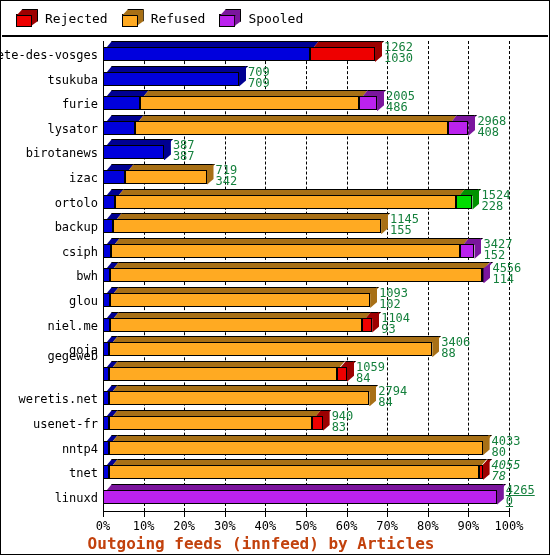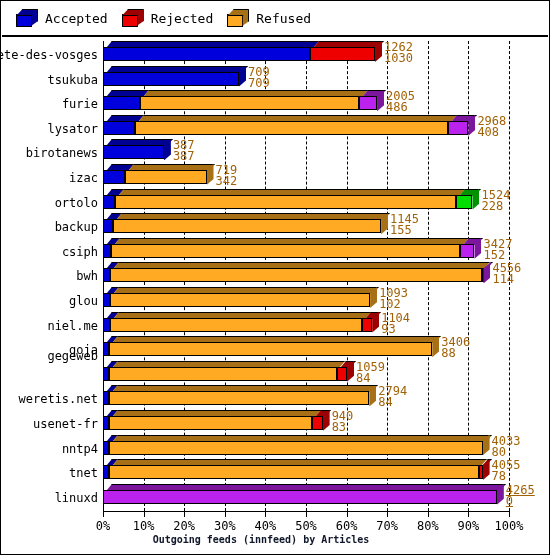--- a/index.html
+++ b/index.html
@@ -21,59 +21,59 @@
   
   #plot{position:absolute;left:1px;top:37px;width:546px;height:514px;}
   #ylabels{position:absolute;left:0;top:0;width:100px;height:470px;}
   .ylab{position:absolute;right:4px;font-size:12px;color:#000;white-space:nowrap;text-align:right;line-height:12px;}
   #axisbox{position:absolute;left:101px;top:3px;width:406px;height:470px;}
   .gridline{position:absolute;top:0;bottom:0;width:0;border-left:1px dashed #000;}
   .gridsolid{position:absolute;top:0;bottom:0;width:0;border-left:1px solid #000;}
   #xaxis{position:absolute;left:101px;top:473px;width:406px;height:1px;background:#000;}
   .tick{position:absolute;top:473px;width:1px;height:6px;background:#000;}
   .xlab{position:absolute;top:481px;font-size:12px;color:#000;transform:translateX(-50%);white-space:nowrap;}
-  #xtitle{position:absolute;left:0;top:496px;width:518px;text-align:center;font-size:10px;font-weight:bold;color:#0f172a;}
+  #xtitle{position:absolute;left:0;top:496px;width:518px;text-align:center;font-size:16px;font-weight:bold;color:#c2410c;}
 
   
   .row{position:absolute;left:0;height:25px;}
   .seg{position:absolute;top:6px;height:14px;border:1px solid #000;box-sizing:border-box;}
   .segtop{position:absolute;top:0px;height:7px;border-top:1px solid #000;border-bottom:0;box-sizing:border-box;}
   .capside{position:absolute;top:0px;width:7px;height:21px;border:1px solid #000;box-sizing:border-box;}
-  .vals{position:absolute;font-size:12px;color:#a16207;line-height:11px;white-space:nowrap;}
+  .vals{position:absolute;font-size:12px;color:#15803d;line-height:11px;white-space:nowrap;}
   .vals div{height:11px;}
 </style>
 </head>
 <body>
 
 <div id="chart">
 
   <div id="legend">
-      <div class="leg-item">
-        <span class="leg-cube">
-          <span class="face" style="background:#0000dd"></span>
-          <span class="sideq" style="background:#000092"></span>
-          <span class="topq" style="background:#000092"></span>
-        </span>
-        <span class="leg-label">Accepted</span>
-      </div>
       <div class="leg-item">
         <span class="leg-cube">
           <span class="face" style="background:#ee0000"></span>
           <span class="sideq" style="background:#9d0000"></span>
           <span class="topq" style="background:#9d0000"></span>
         </span>
         <span class="leg-label">Rejected</span>
       </div>
       <div class="leg-item">
         <span class="leg-cube">
           <span class="face" style="background:#ffaa22"></span>
           <span class="sideq" style="background:#a87016"></span>
           <span class="topq" style="background:#a87016"></span>
         </span>
         <span class="leg-label">Refused</span>
+      </div>
+      <div class="leg-item">
+        <span class="leg-cube">
+          <span class="face" style="background:#bb22ee"></span>
+          <span class="sideq" style="background:#7b169d"></span>
+          <span class="topq" style="background:#7b169d"></span>
+        </span>
+        <span class="leg-label">Spooled</span>
       </div>
     </div>
 
   <div id="plot">
     <div id="ylabels">
         <div class="ylab" style="top: 11px;">bete-des-vosges</div>
         <div class="ylab" style="top: 35.6px;">tsukuba</div>
         <div class="ylab" style="top: 60.2px;">furie</div>
         <div class="ylab" style="top: 84.8px;">lysator</div>
         <div class="ylab" style="top: 109.4px;">birotanews</div>
@@ -332,21 +332,21 @@
       </div>
       <div class="row" style="left: 101px; top: 421.2px; width: 406px;">
         <div class="segtop" style="left: 6px; width: 6.09px; background: rgb(0, 0, 146); transform: skewX(-40deg);"></div>
         <div class="seg" style="left: 0px; width: 6.09px; background: rgb(0, 0, 221);"></div>
         <div class="segtop" style="left: 12.09px; width: 369.46px; background: rgb(168, 112, 22); transform: skewX(-40deg);"></div>
         <div class="seg" style="left: 6.09px; width: 369.46px; background: rgb(255, 170, 34);"></div>
         <div class="segtop" style="left: 381.55px; width: 4.06px; background: rgb(157, 0, 0); transform: skewX(-40deg);"></div>
         <div class="seg" style="left: 375.55px; width: 4.06px; background: rgb(238, 0, 0);"></div>
         <div class="capside" style="left: 379.61px; background: rgb(157, 0, 0); clip-path: polygon(0px 6px, 100% 0px, 100% 15px, 0px 21px); border: 0px;"></div>
       </div>
-      <div class="vals" style="left: 489.61px; top: 422.2px;">
+      <div class="vals" style="left: 489.61px; top: 422.2px; font-style: italic;">
         <div>4055</div>
         <div>78</div>
       </div>
       <div class="row" style="left: 101px; top: 445.8px; width: 406px;">
         <div class="segtop" style="left: 6px; width: 393.82px; background: rgb(123, 22, 157); transform: skewX(-40deg);"></div>
         <div class="seg" style="left: 0px; width: 393.82px; background: rgb(187, 34, 238);"></div>
         <div class="capside" style="left: 393.82px; background: rgb(123, 22, 157); clip-path: polygon(0px 6px, 100% 0px, 100% 15px, 0px 21px); border: 0px;"></div>
       </div>
       <div class="vals" style="left: 503.82px; top: 446.8px; text-decoration: underline;">
         <div>4265</div>

